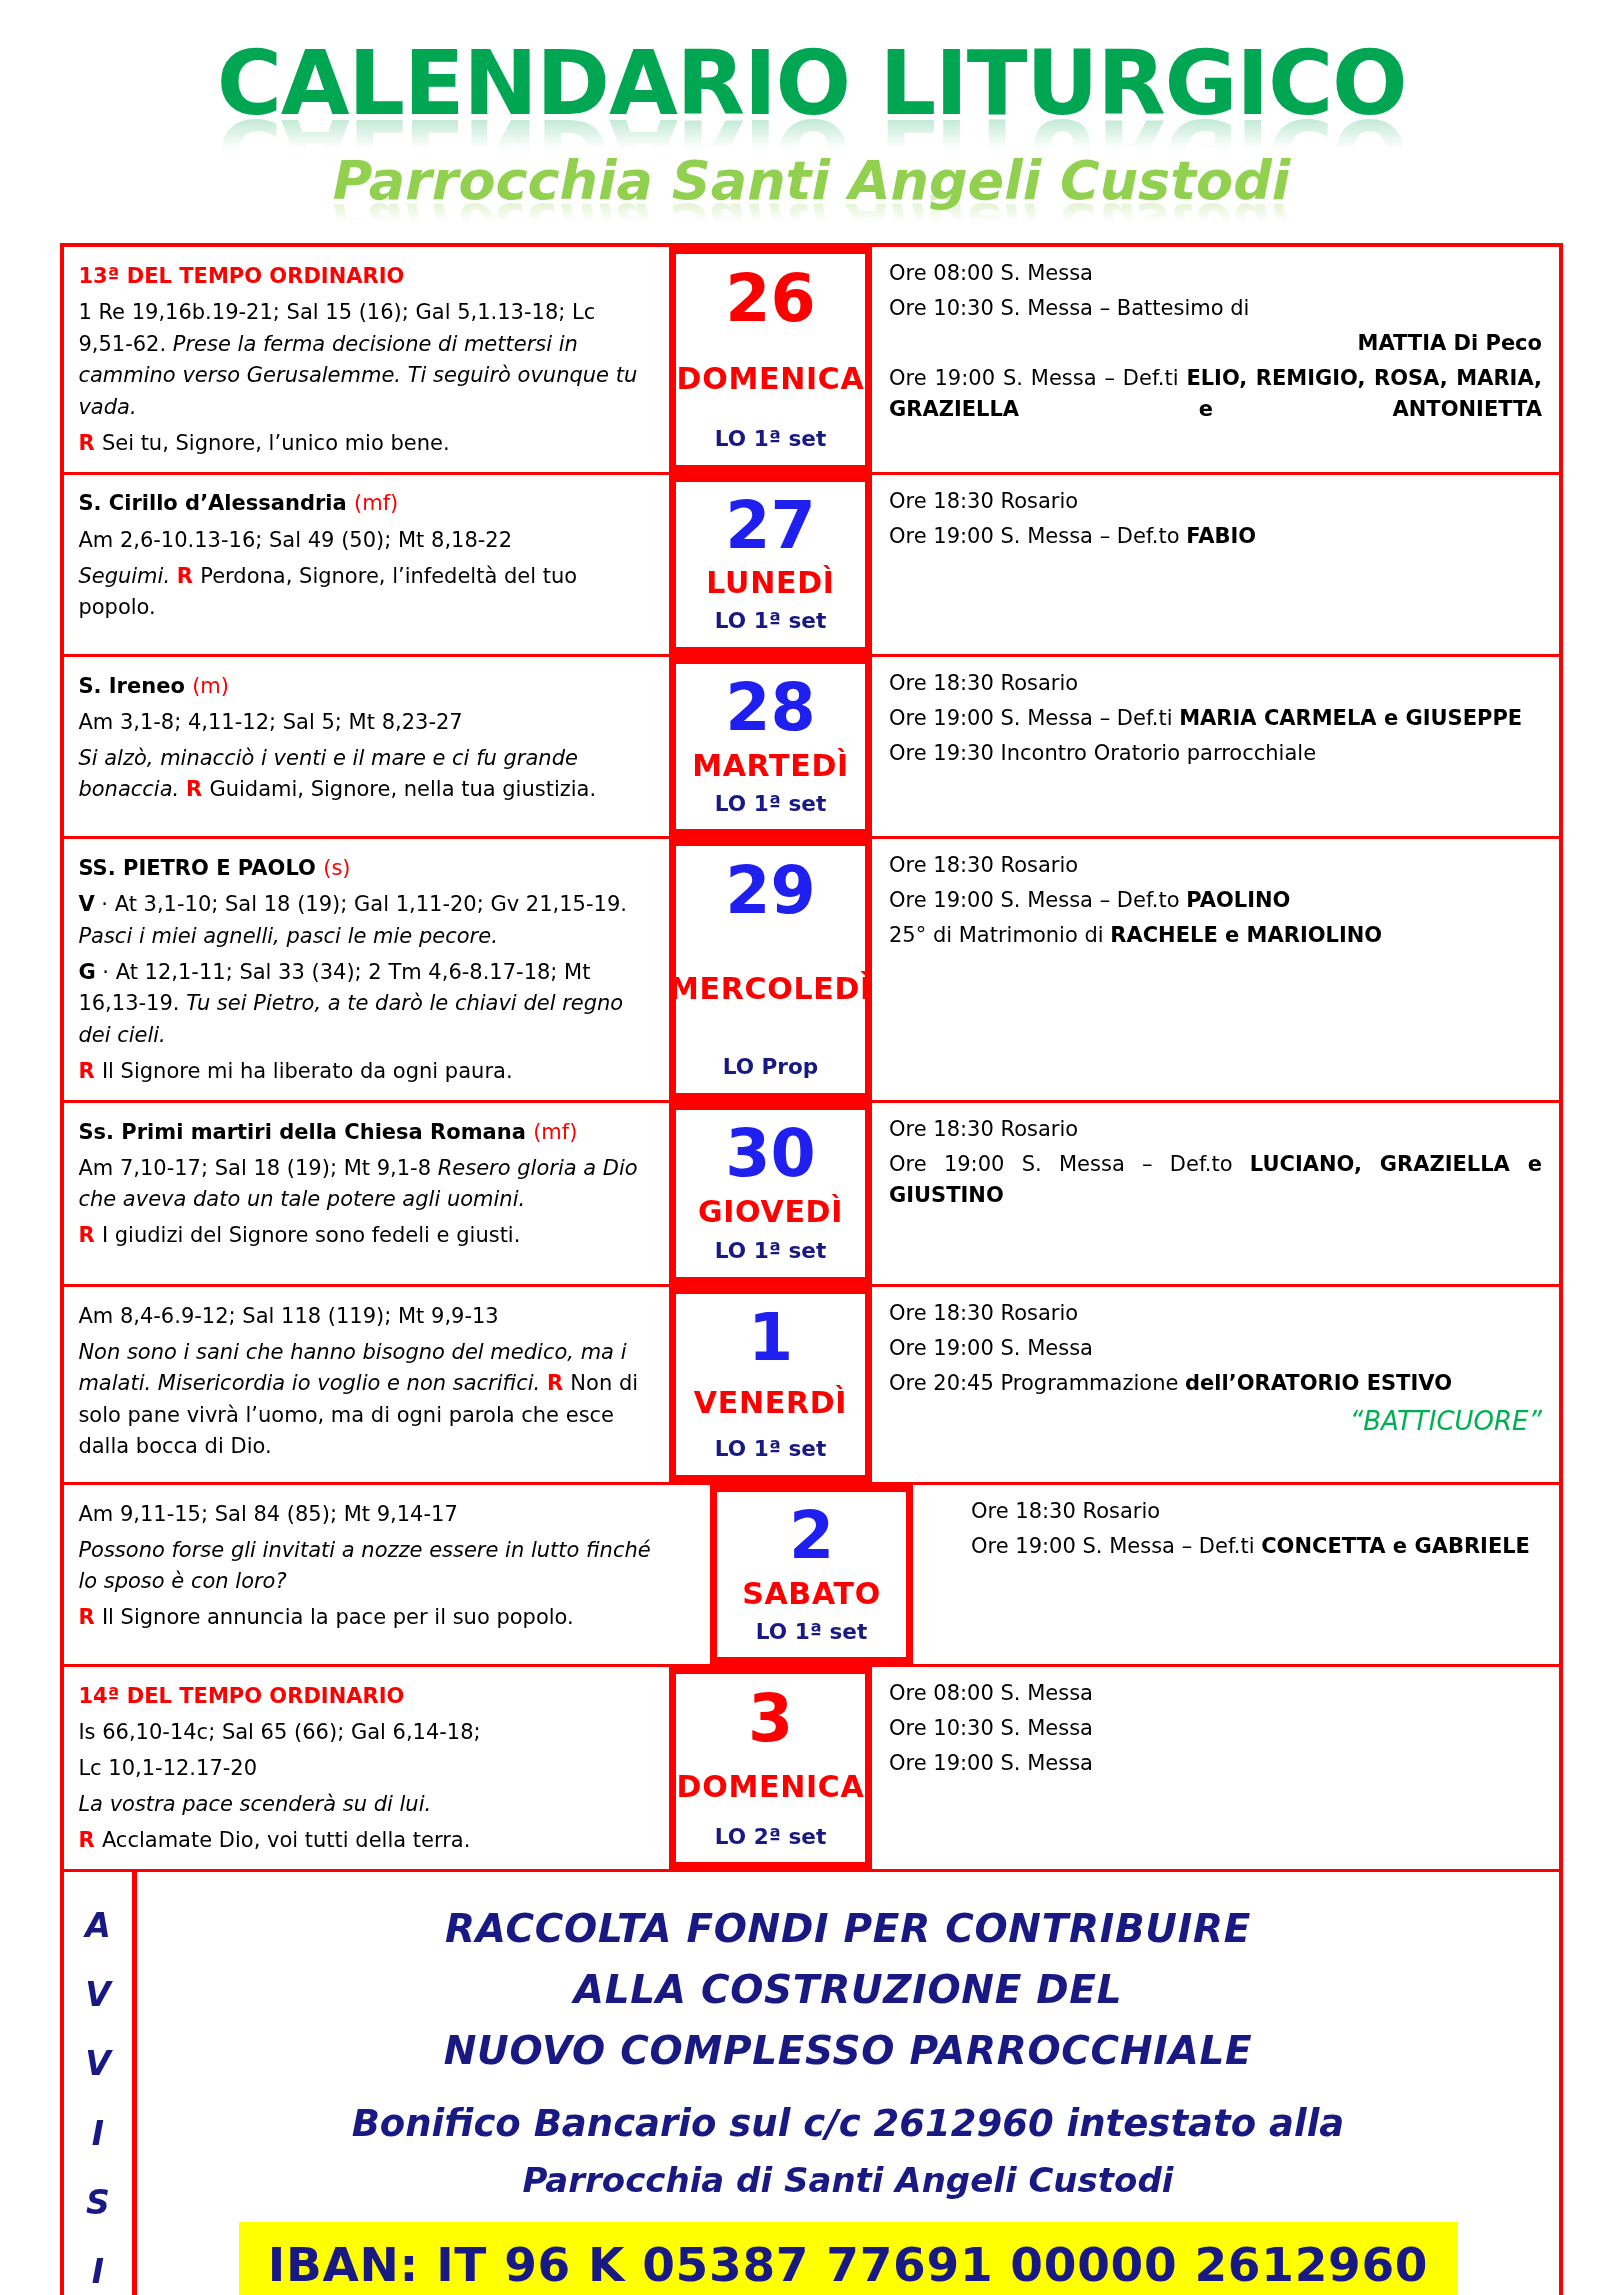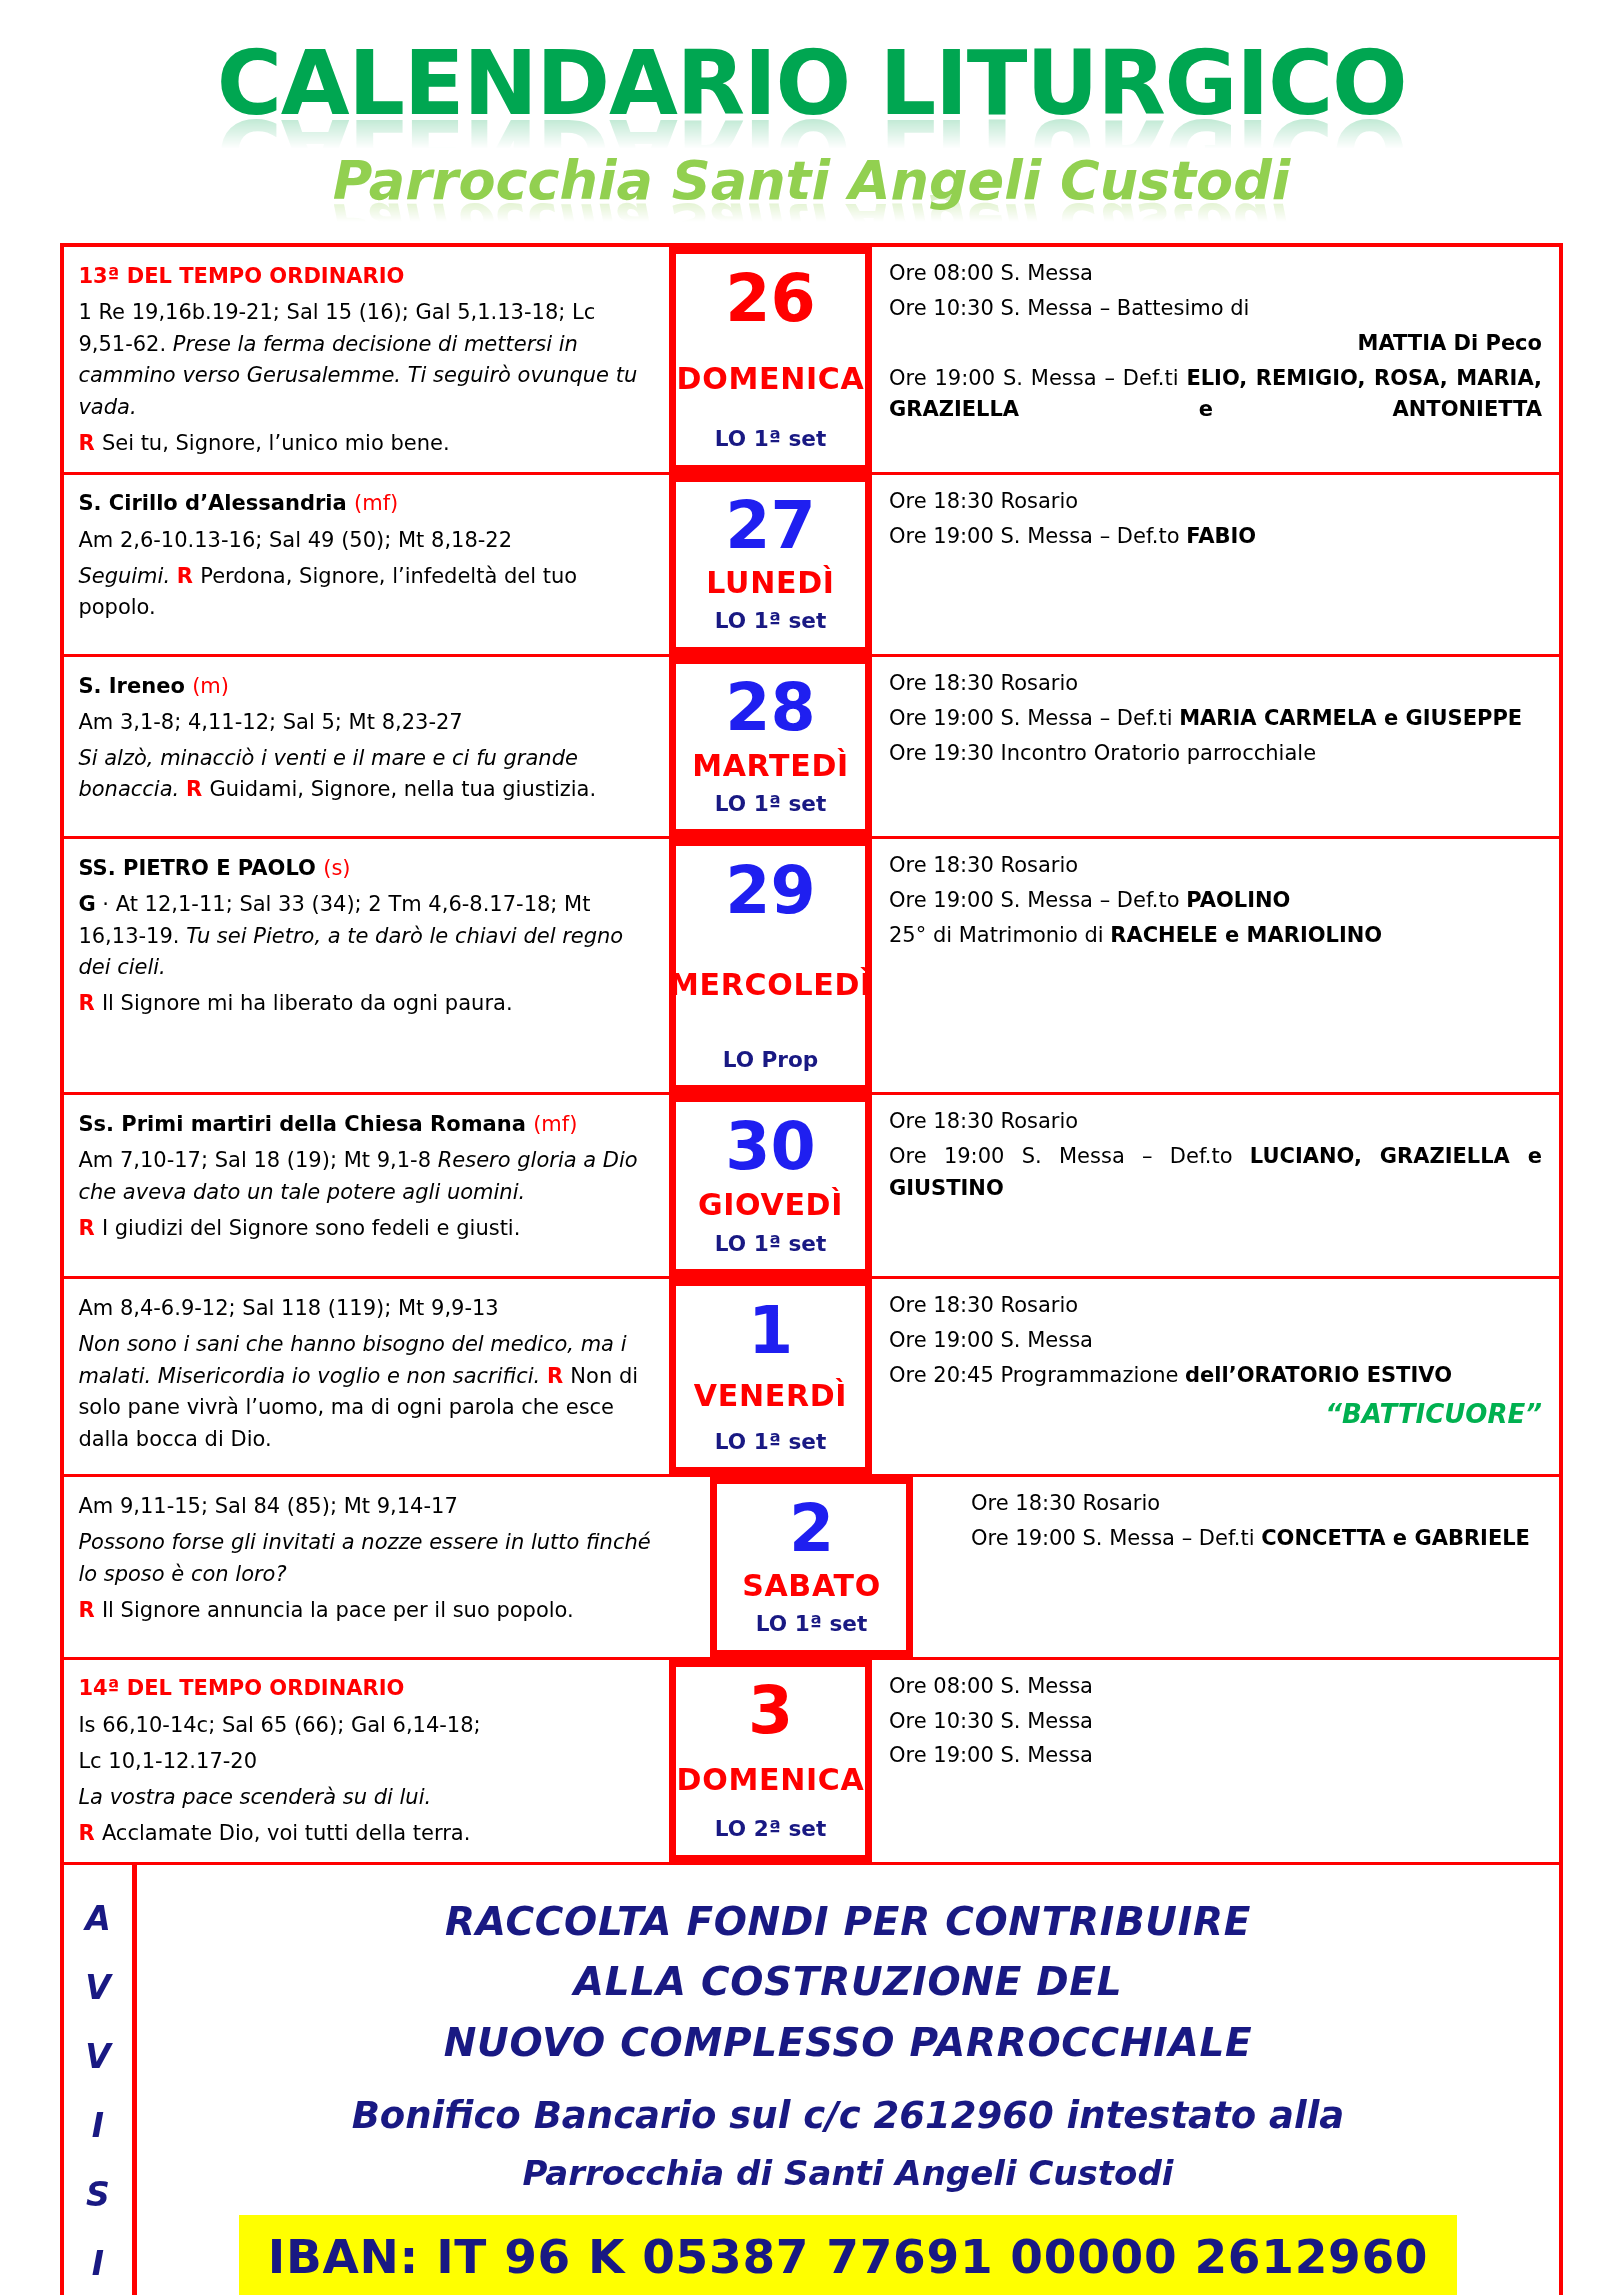--- a/index.html
+++ b/index.html
@@ -34,21 +34,21 @@
   .lo      { font-size:21.6px; font-weight:bold; color:var(--navy,#191983); }
   .c-red  { color:var(--red,#ff0000); }
   .c-blue { color:var(--blue,#1f1ff0); }
 
   
   .s-n  { }
   .s-i  { font-style:italic; }
   .s-b  { font-weight:bold; }
   .s-r  { color:var(--red,#ff0000); }
   .s-rb { color:var(--red,#ff0000); font-weight:bold; }
-  .s-g  { color:var(--green-batticuore,#00b050); font-weight:bold; font-style:italic; font-size:26px; }
+  .s-g  { color:var(--green-batticuore,#00b050); font-weight:normal; font-style:italic; font-size:26px; }
   .p-center { text-align:right; }
   .p-justify { text-align:justify; }
   .p-justify-all { text-align:justify; text-align-last:justify; }
 
   
   .avvisi-row { display:grid; grid-template-columns:73px 1fr; min-height:432px; background:#fff; }
   .avvisi-col { border-right:5.9px solid var(--red,#ff0000); display:flex; flex-direction:column;
                 align-items:center; justify-content:space-between; padding:34px 0 39px 0;
                 color:var(--navy,#191983); font-weight:bold; font-style:italic; font-size:33px; }
   .avvisi-content { padding:18.3px 26px 13px 26px; text-align:center; color:var(--navy,#191983); }
@@ -119,20 +119,21 @@
           </div>
           <div class="cell right">
             <p class="rp"><span class="s-n">Ore 18:30 Rosario</span></p>
             <p class="rp p-justify"><span class="s-n">Ore 19:00 S. Messa – Def.ti </span><span class="s-b">MARIA CARMELA e GIUSEPPE</span></p>
             <p class="rp"><span class="s-n">Ore 19:30 Incontro Oratorio parrocchiale</span></p>
           </div>
         </div>
         <div class="cal-row" style="min-height: 256px;">
           <div class="cell left">
             <p class="lp"><span class="s-b">SS. PIETRO E PAOLO </span><span class="s-r">(s)</span></p>
+            <p class="lp"><span class="s-b">V</span><span class="s-n"> · At 3,1-10; Sal 18 (19); Gal 1,11-20; Gv 21,15-19. </span><span class="s-i">Pasci i miei agnelli, pasci le mie pecore.</span></p>
             <p class="lp"><span class="s-b">G</span><span class="s-n"> · At 12,1-11; Sal 33 (34); 2 Tm 4,6-8.17-18; Mt 16,13-19. </span><span class="s-i">Tu sei Pietro, a te darò le chiavi del regno dei cieli.</span></p>
             <p class="lp"><span class="s-rb">R </span><span class="s-n">Il Signore mi ha liberato da ogni paura.</span></p>
           </div>
           <div class="cell day">
             <div class="day-num c-blue">29</div>
             <div class="weekday">MERCOLEDÌ</div>
             <div class="lo">LO Prop</div>
           </div>
           <div class="cell right">
             <p class="rp"><span class="s-n">Ore 18:30 Rosario</span></p>

